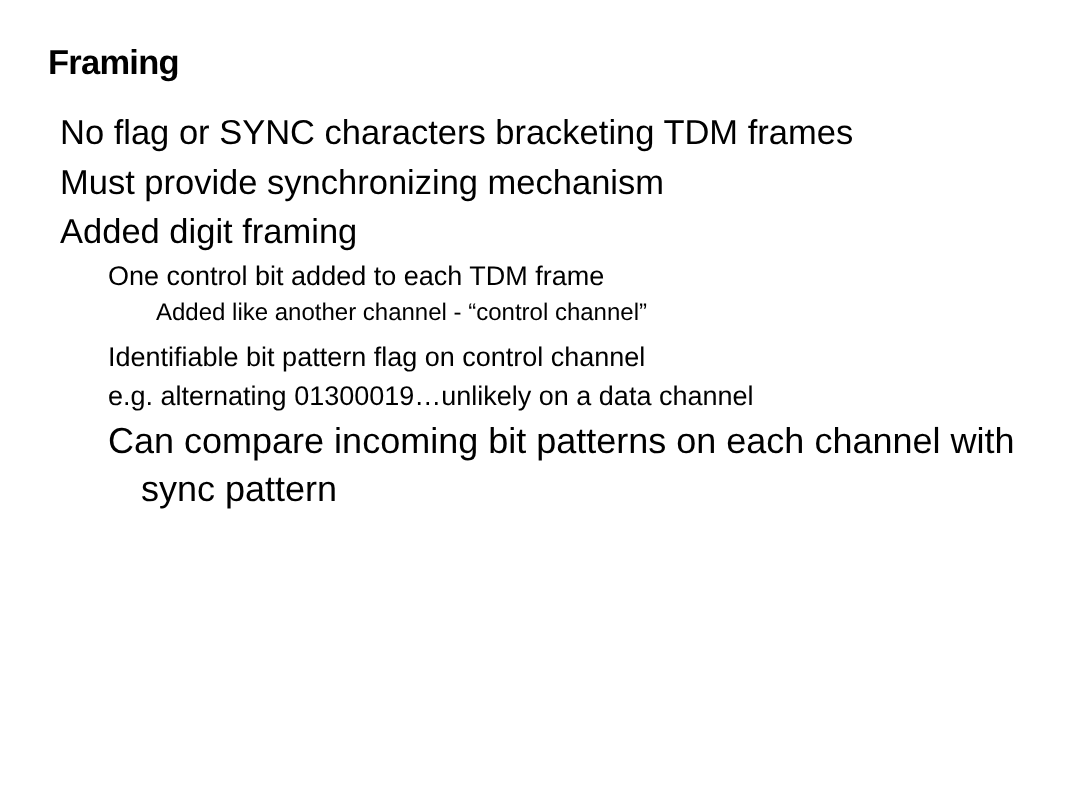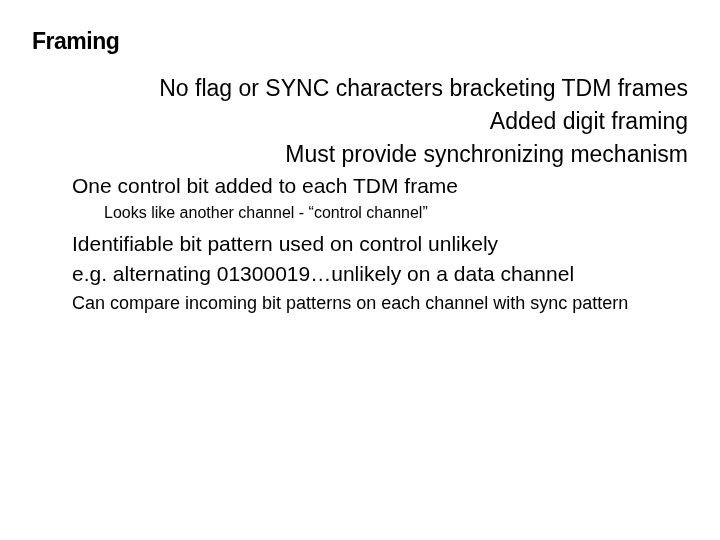--- a/index.html
+++ b/index.html
@@ -18,50 +18,49 @@
   .title {
     font-size: 23px;
     font-weight: bold;
     margin: 0 0 18px 0;
     letter-spacing: -0.5px;
   }
   .level1 {
     font-size: 23px;
     line-height: 1.35;
     margin: 0 0 2px 8px;
-    text-align: right;
   }
   .level2 {
-    font-size: 21px;
+    font-size: 18px;
     line-height: 1.35;
     margin: 2px 0 2px 40px;
   }
   .level3 {
     font-size: 16px;
     line-height: 1.35;
     margin: 2px 0 6px 72px;
   }
   .level2-cont {
-    font-size: 18px;
+    font-size: 24px;
     line-height: 1.35;
     margin: 2px 0 2px 40px;
     padding-left: 22px;
     text-indent: -22px;
   }
 </style>
 </head>
 <body>
 
 <div class="slide">
   <h1 class="title">Framing</h1>
 
   <div class="level1">No flag or SYNC characters bracketing TDM frames</div>
+  <div class="level1">Must provide synchronizing mechanism</div>
   <div class="level1">Added digit framing</div>
-  <div class="level1">Must provide synchronizing mechanism</div>
 
   <div class="level2">One control bit added to each TDM frame</div>
 
-  <div class="level3">Looks like another channel - “control channel”</div>
+  <div class="level3">Added like another channel - “control channel”</div>
 
-  <div class="level2">Identifiable bit pattern used on control unlikely</div>
+  <div class="level2">Identifiable bit pattern flag on control channel</div>
   <div class="level2">e.g. alternating 01300019…unlikely on a data channel</div>
   <div class="level2-cont">Can compare incoming bit patterns on each channel with sync pattern</div>
 </div>
 
 </body></html>

